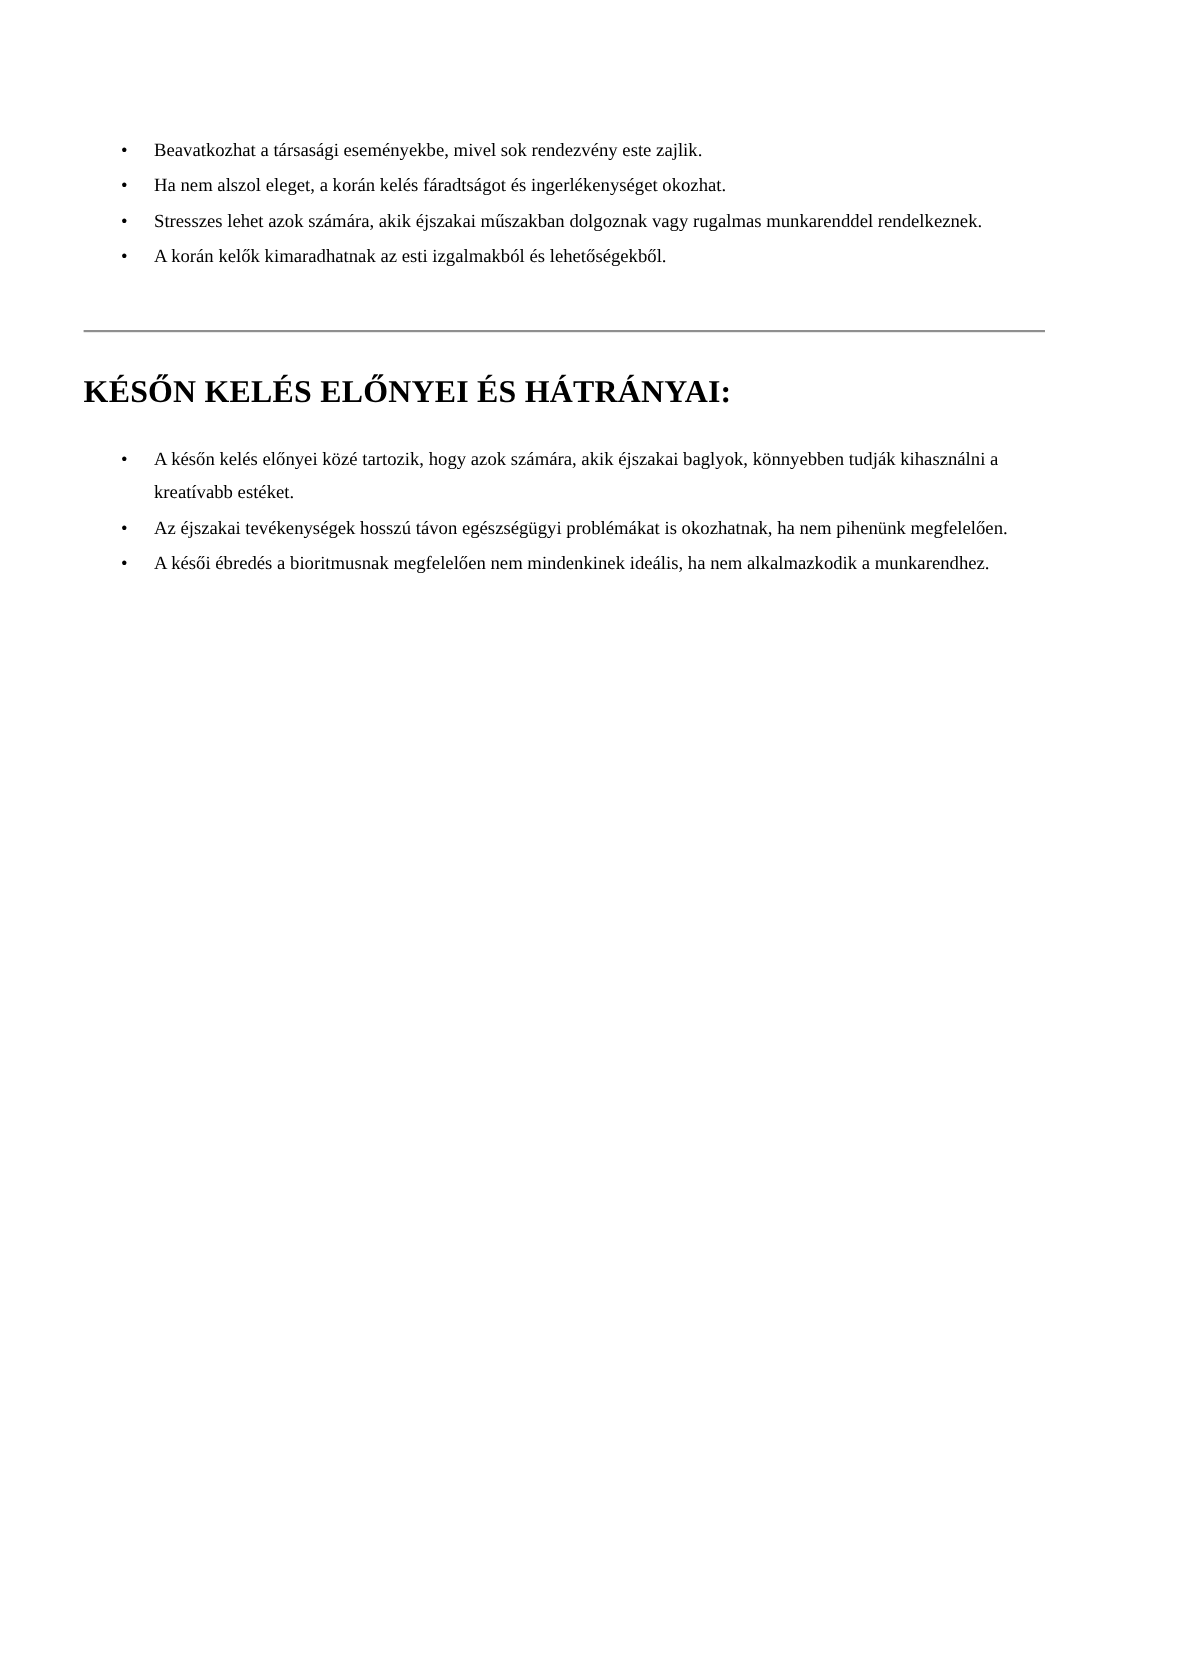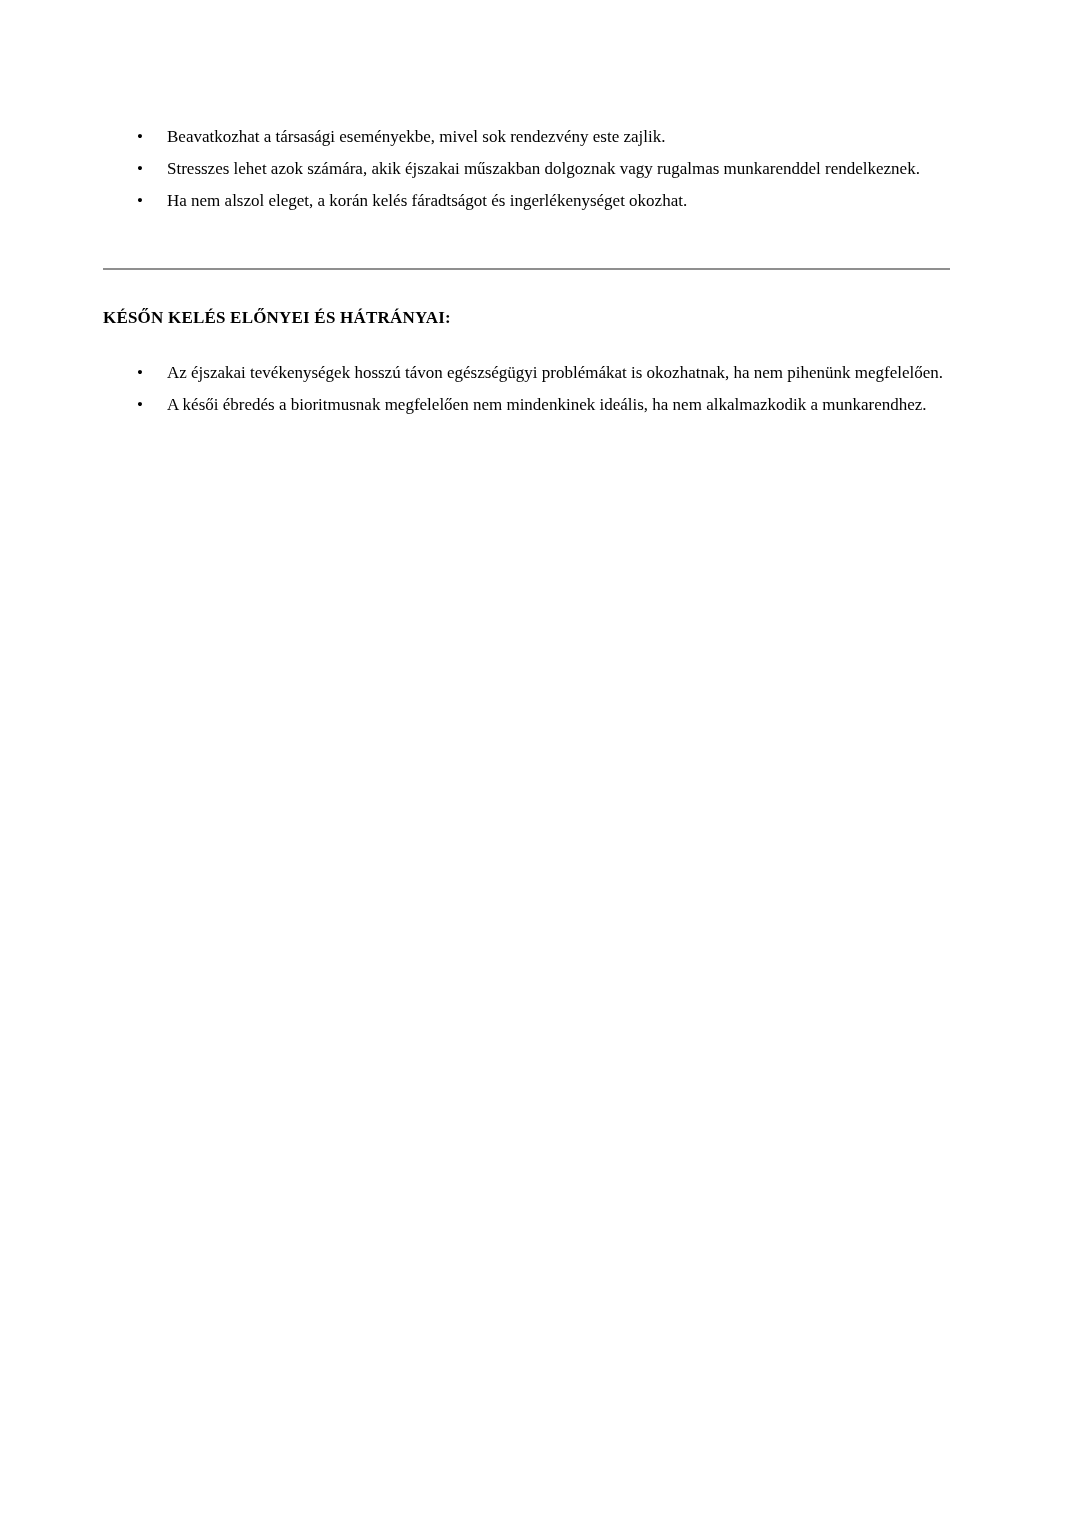--- a/index.html
+++ b/index.html
@@ -11,21 +11,21 @@
     width: 1080px;
     min-height: 1527px;
     font-family: "Liberation Serif", "DejaVu Serif", serif;
     color: #000000;
     -webkit-font-smoothing: antialiased;
   }
   .page {
     box-sizing: border-box;
     width: 1080px;
     min-height: 1527px;
-    padding: 122px 130px 60px 103px;
+    padding: 122px 130px 60px 76px;
     background: #ffffff;
   }
   ul.bullet-list {
     margin: 0;
     padding: 0 0 0 64px;
     list-style: none;
   }
   ul.bullet-list li {
     position: relative;
     font-size: 17px;
@@ -42,41 +42,43 @@
     line-height: 30px;
     color: #000000;
   }
   hr.section-divider {
     border: none;
     border-top: 2px solid #8f8f8f;
     margin: 52px 0 0 0;
     height: 0;
   }
   h1.section-heading {
-    font-size: 17px;
+    font-size: 29px;
     font-weight: bold;
     letter-spacing: 0.2px;
     margin: 38px 0 30px 0;
     color: #000000;
     font-family: "Liberation Serif", "DejaVu Serif", serif;
   }
 </style>
 </head>
 <body>
 
 <div class="page">
 
   <ul class="bullet-list">
     <li>Beavatkozhat a társasági eseményekbe, mivel sok rendezvény este zajlik.</li>
+    <li>Ha nem alszol eleget, a korán kelés fáradtságot és ingerlékenységet okozhat.</li>
     <li>Stresszes lehet azok számára, akik éjszakai műszakban dolgoznak vagy rugalmas munkarenddel rendelkeznek.</li>
-    <li>Ha nem alszol eleget, a korán kelés fáradtságot és ingerlékenységet okozhat.</li>
+    <li>A korán kelők kimaradhatnak az esti izgalmakból és lehetőségekből.</li>
   </ul>
 
   <hr class="section-divider">
 
   <h1 class="section-heading">KÉSŐN KELÉS ELŐNYEI ÉS HÁTRÁNYAI:</h1>
 
   <ul class="bullet-list">
+    <li>A későn kelés előnyei közé tartozik, hogy azok számára, akik éjszakai baglyok, könnyebben tudják kihasználni a kreatívabb estéket.</li>
     <li>Az éjszakai tevékenységek hosszú távon egészségügyi problémákat is okozhatnak, ha nem pihenünk megfelelően.</li>
     <li>A késői ébredés a bioritmusnak megfelelően nem mindenkinek ideális, ha nem alkalmazkodik a munkarendhez.</li>
   </ul>
 
 </div>
 
 </body></html>

